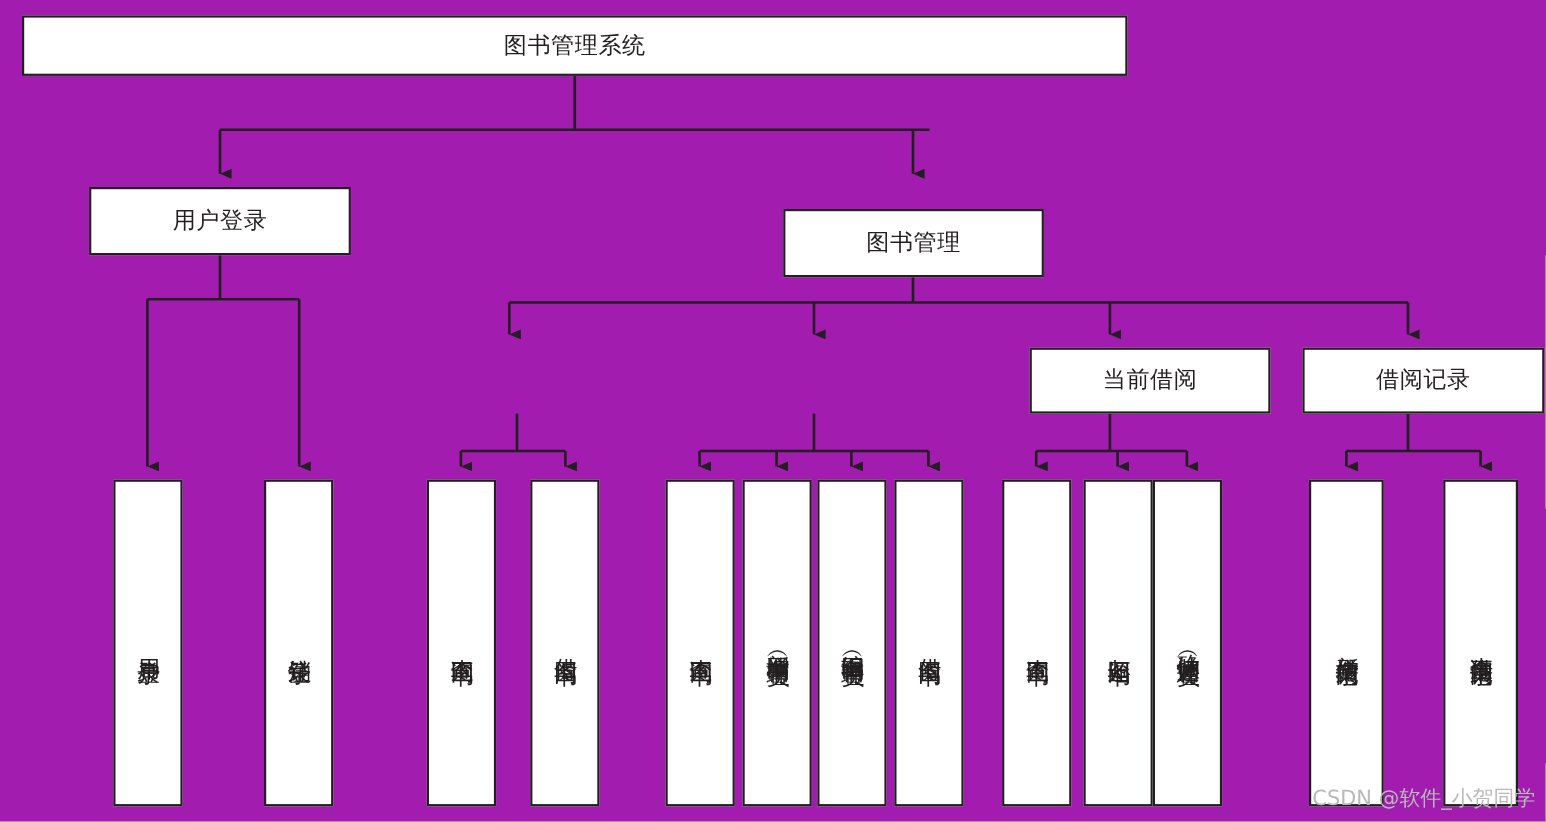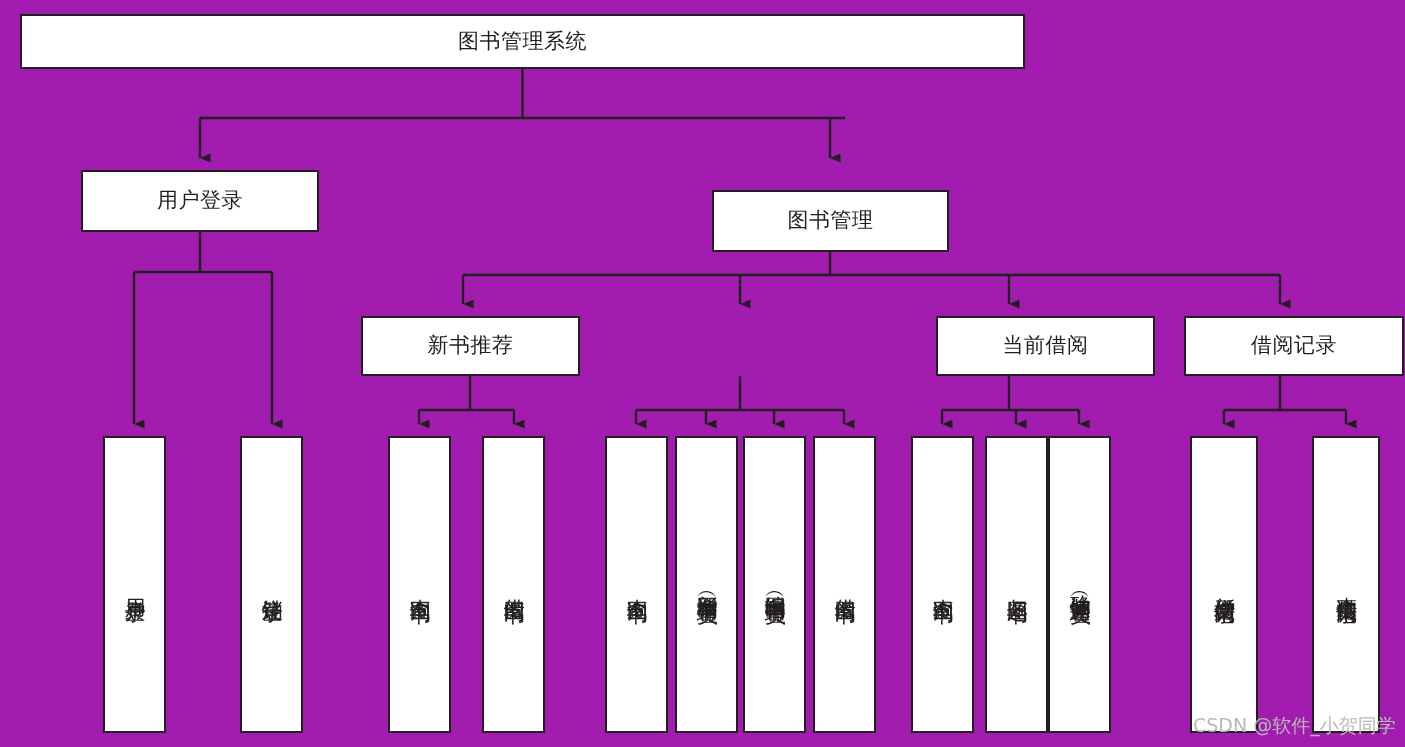--- a/index.html
+++ b/index.html
@@ -136,23 +136,20 @@
     <span class="node-label">图书管理系统</span>
   </div>
 
   <div class="node" style="left: 81px; top: 170px; width: 238px; height: 62px;">
     <span class="node-label">用户登录</span>
   </div>
   <div class="node" style="left: 712px; top: 170px; width: 237px; height: 62px; margin-top: 20px;">
     <span class="node-label">图书管理</span>
   </div>
 
-  <div class="node" style="left: 361px; top: 316px; width: 219px; height: 60px;">
-    <span class="node-label">新书推荐</span>
-  </div>
   <div class="node" style="left: 900px; top: 316px; width: 219px; height: 60px; margin-left: 36px;">
     <span class="node-label">当前借阅</span>
   </div>
   <div class="node" style="left: 1170px; top: 316px; width: 220px; height: 60px; margin-left: 14px;">
     <span class="node-label">借阅记录</span>
   </div>
 
   <div class="node leaf" style="left: 103px; top: 436px; width: 63px; height: 297px;">
     <span class="node-label">用户登录</span>
   </div>

